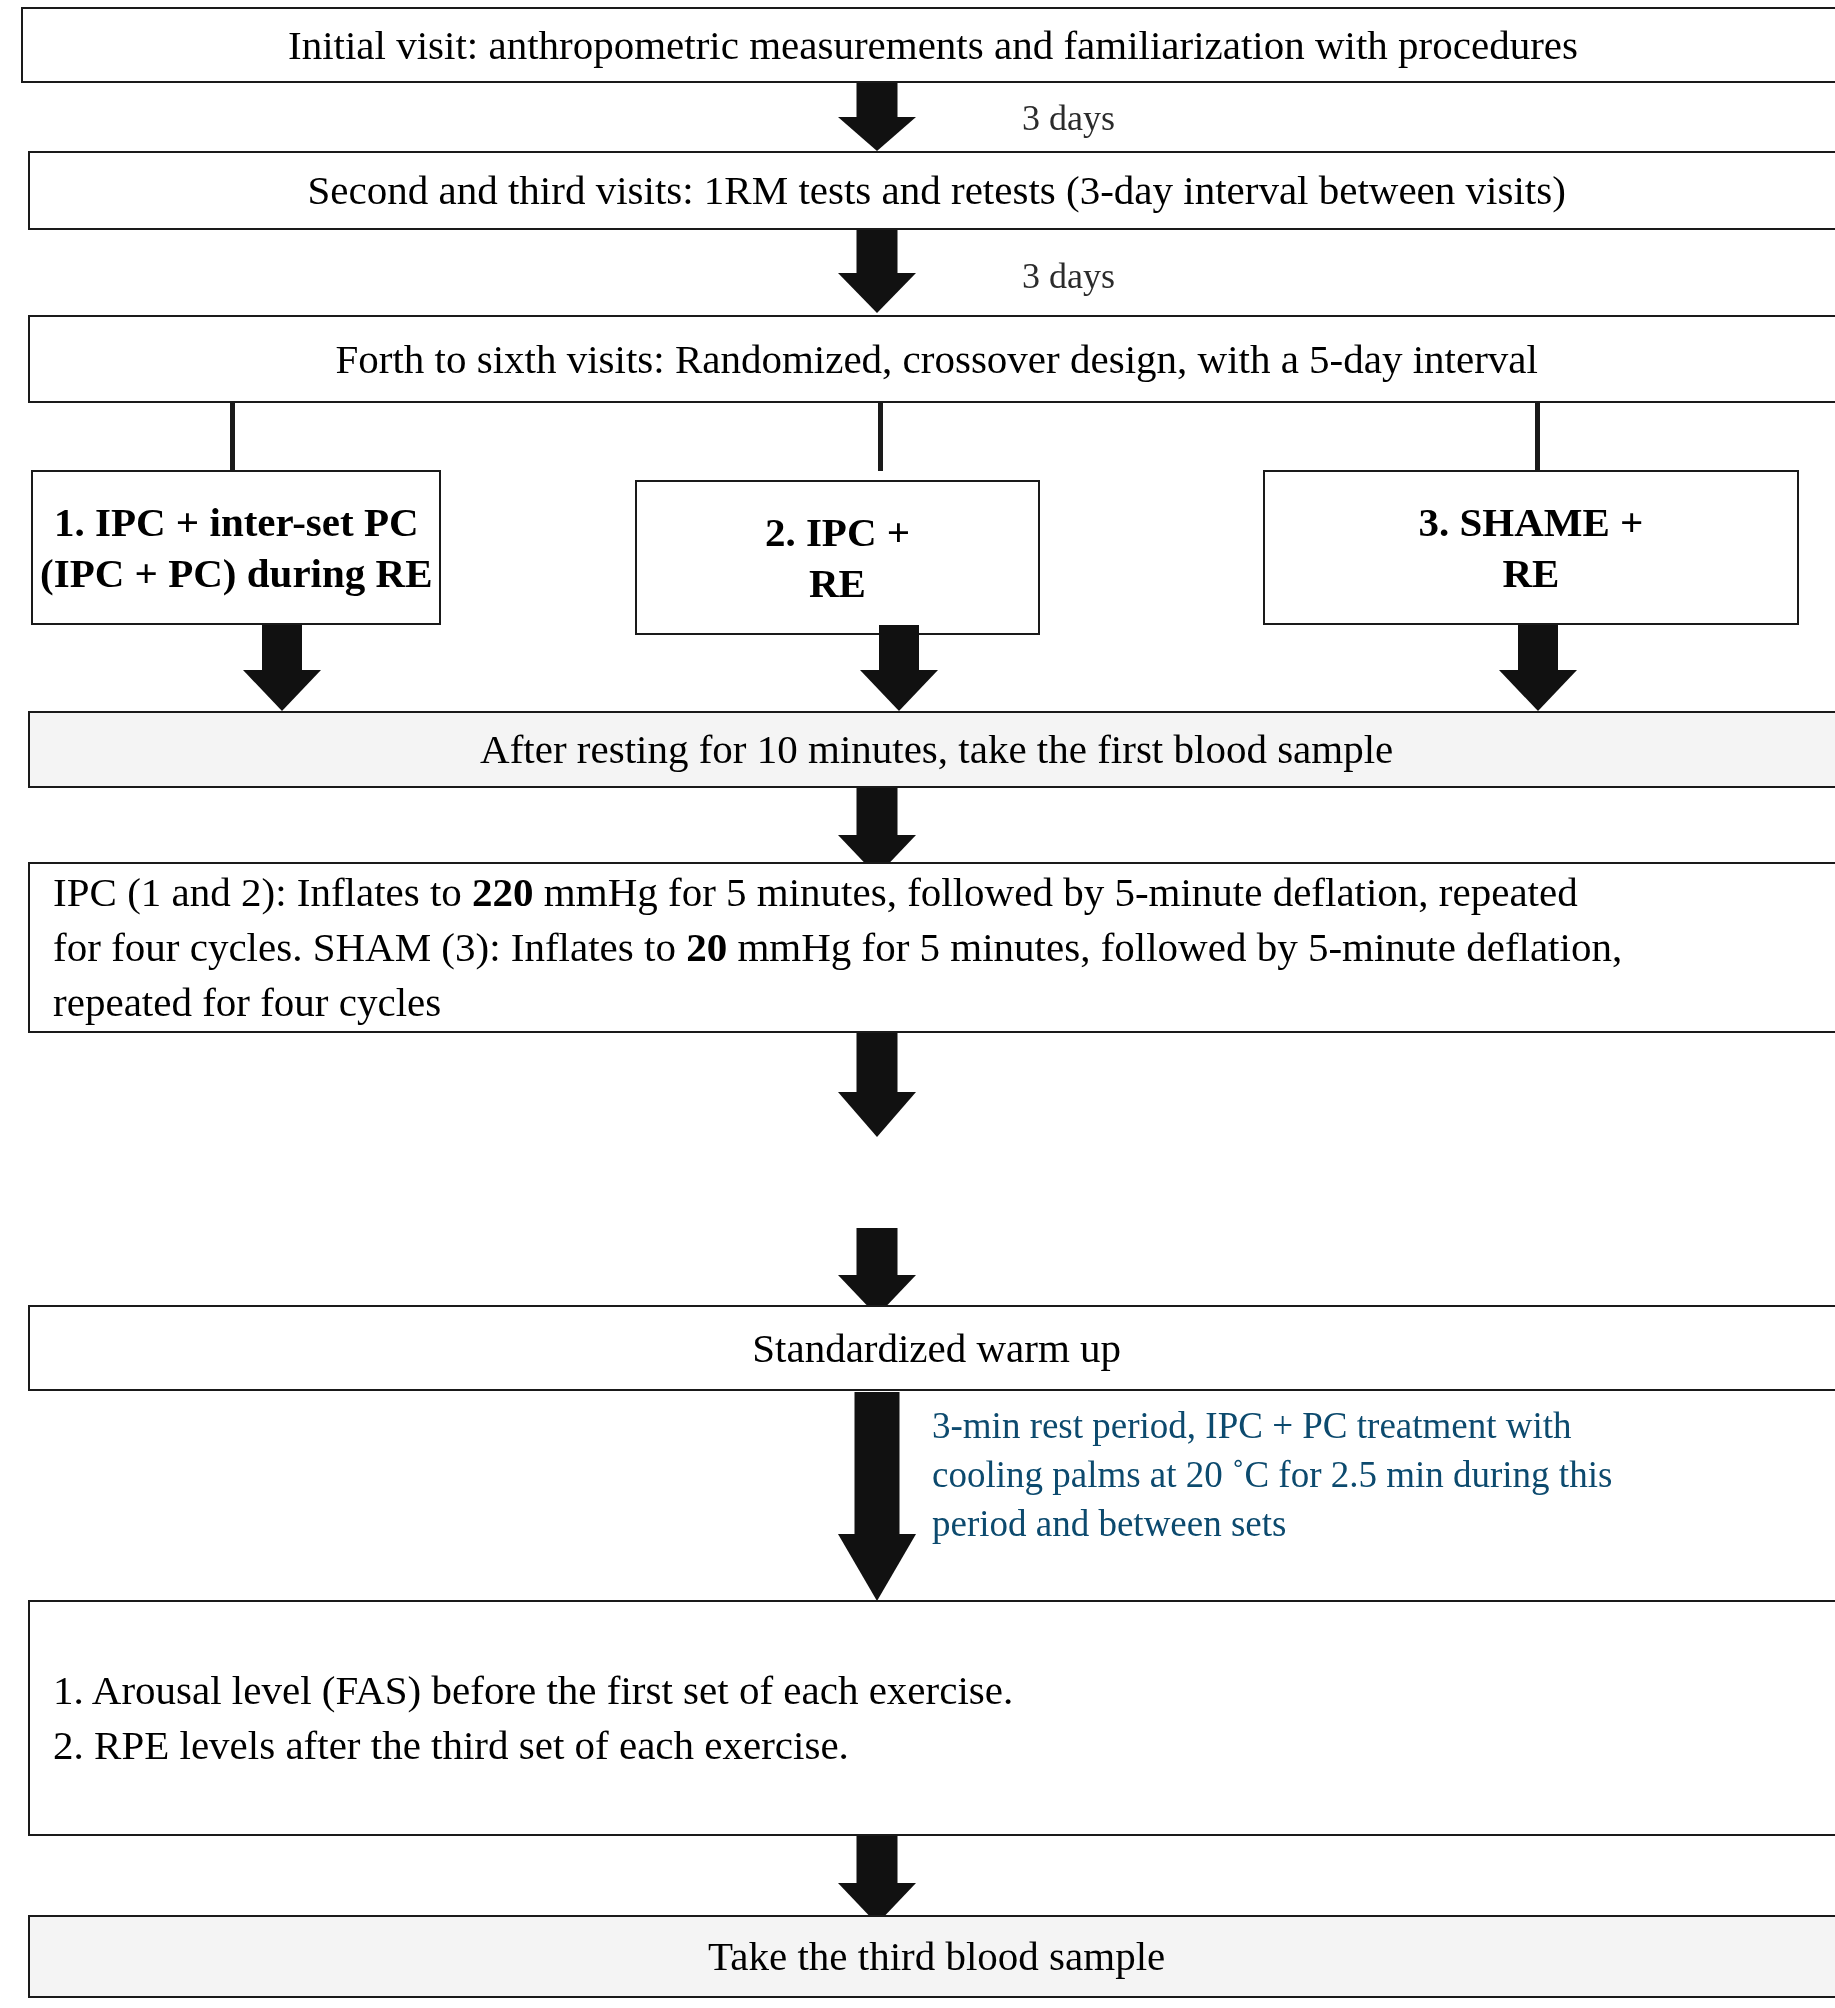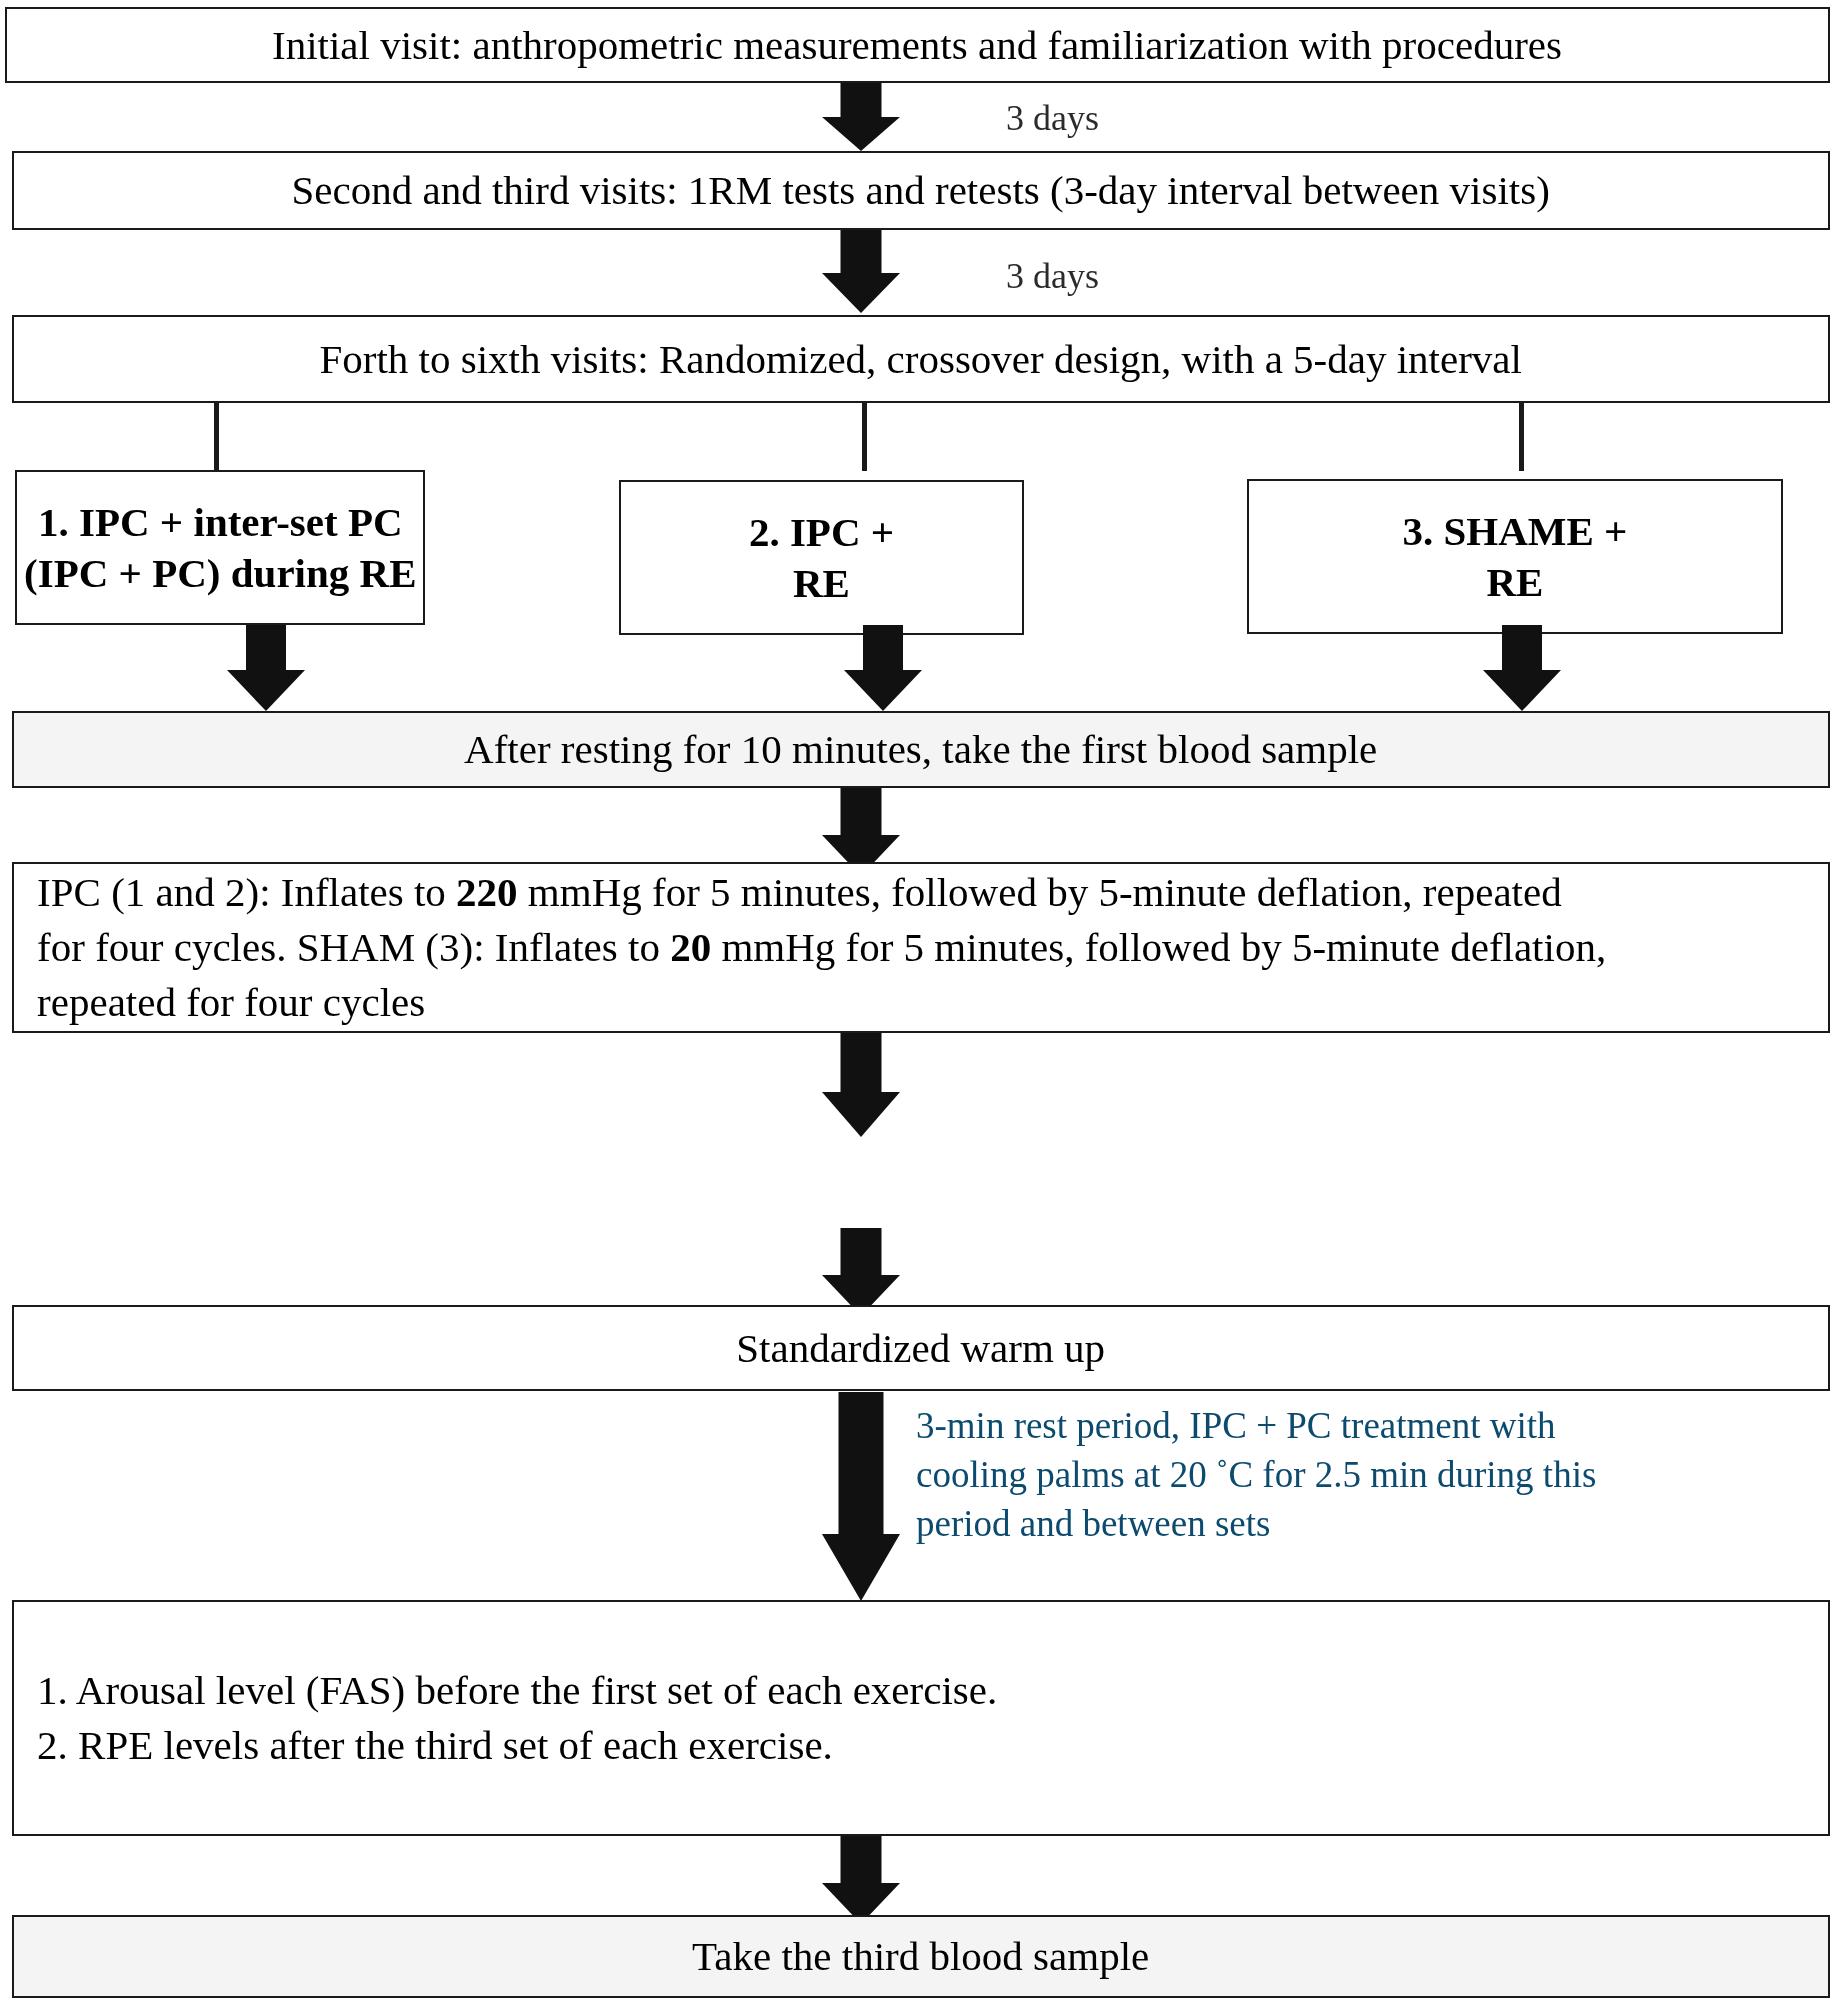--- a/index.html
+++ b/index.html
@@ -10,21 +10,21 @@
   body {
     width: 1835px;
     height: 2008px;
     position: relative;
     font-family: "Liberation Serif", "DejaVu Serif", serif;
     color: #000000;
     overflow: hidden;
   }
   #flow {
     position: absolute;
-    left: 0; top: 0;
+    left: 16px; top: 0;
     width: 1635px;
     height: 2008px;
   }
   .box {
     position: absolute;
     box-sizing: border-box;
     border: 2.7px solid #1a1a1a;
     background: #ffffff;
     display: flex;
     align-items: center;
@@ -130,21 +130,21 @@
     </div>
   </div>
 
   <div class="box bold" style="left:619px; top:470px; width:405px; height:155px;margin-top:10px;">
     <div class="inner">
       <div class="nowrap">2. IPC +</div>
       <div class="nowrap">RE</div>
     </div>
   </div>
 
-  <div class="box bold" style="left:1247px; top:470px; width:536px; height:155px;margin-top:9px;">
+  <div class="box bold" style="left:1247px; top:470px; width:536px; height:155px;">
     <div class="inner">
       <div class="nowrap">3.  SHAME +</div>
       <div class="nowrap">RE</div>
     </div>
   </div>
 
   <div class="barrow" style="left:227px; top:625px; width:77px; height:86px;">
     <div class="shaft" style="width:40px; height:47px;"></div>
     <div class="head" style="top:45px; border-left-width:39px; border-right-width:39px; border-top-width:41px;"></div>
   </div>

